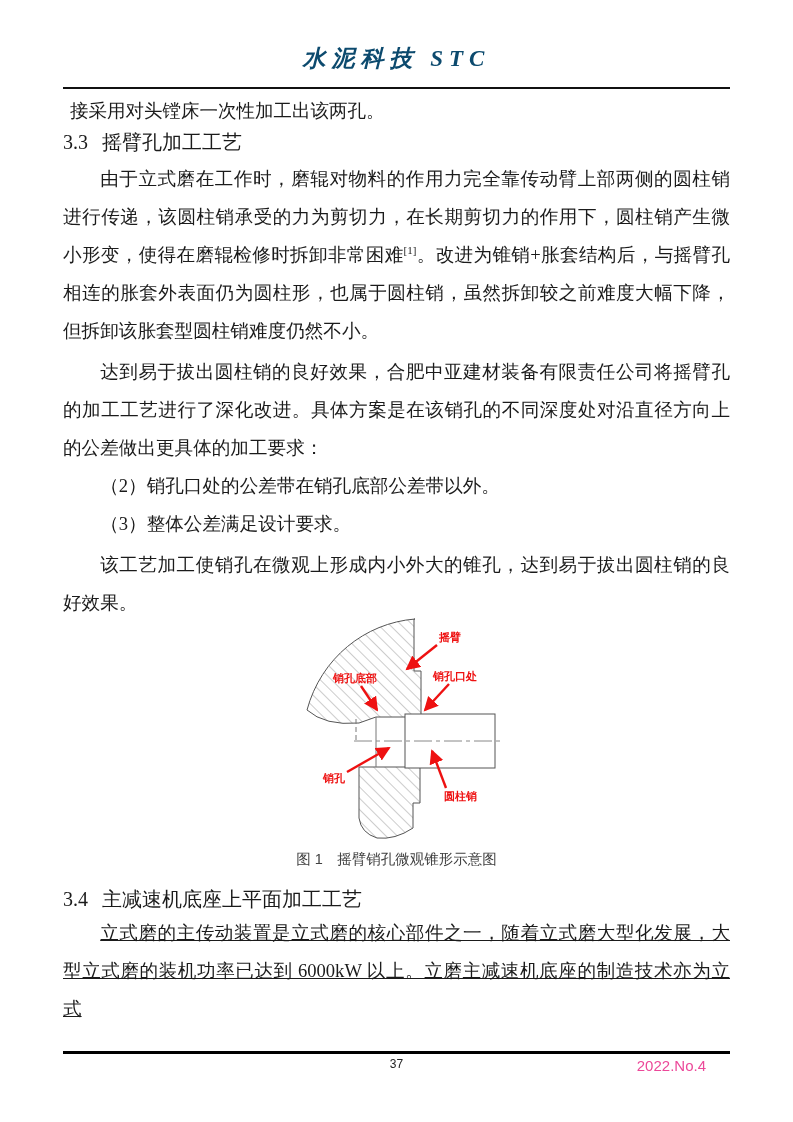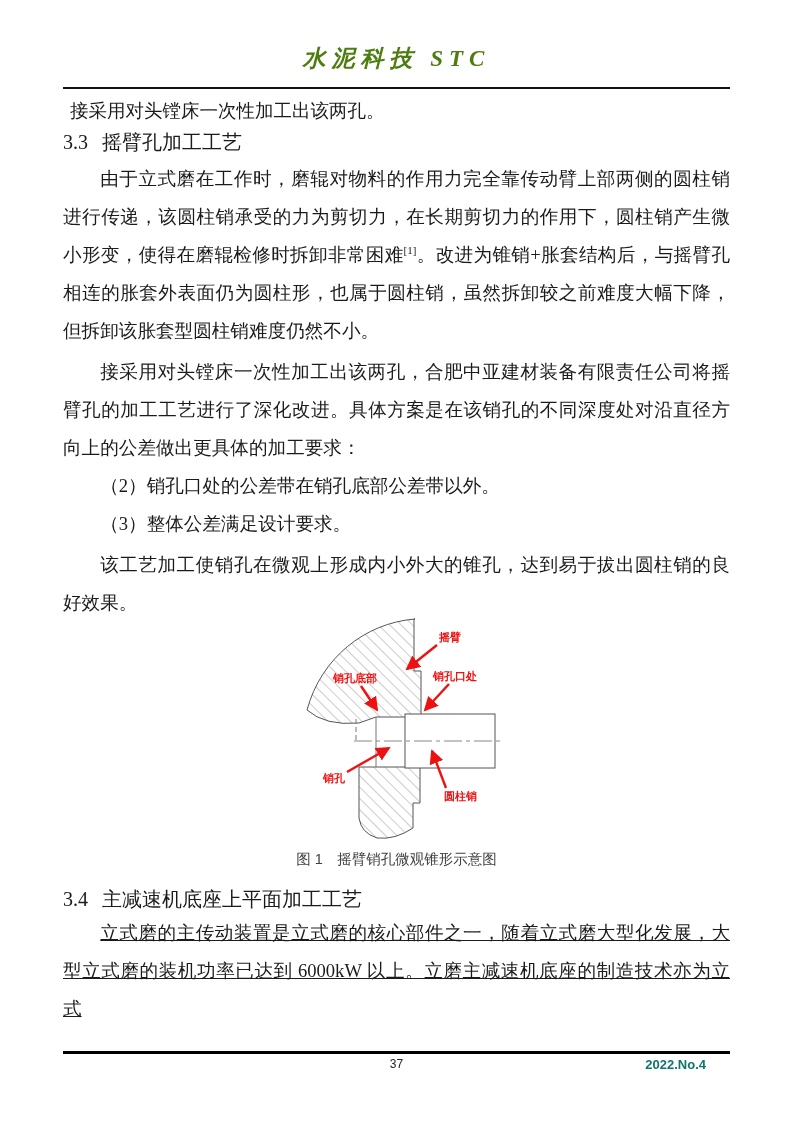--- a/index.html
+++ b/index.html
@@ -13,21 +13,21 @@
   }
   .content{position:absolute;left:63px;right:63px;top:0;}
   .journal-title{
     margin-top:43px;
     text-align:center;
     font-size:23px;
     line-height:32px;
     font-style:italic;
     font-weight:bold;
     letter-spacing:6px;
-    color:#4d7c0f;
+    color:#0c4a6e;
   }
   .header-rule{
     margin-top:12px;
     border:none;
     border-top:2.5px solid #111;
   }
   .intro-line{
     margin:3px 0 0 7px;
     font-size:18.5px;
     line-height:28px;
@@ -69,21 +69,21 @@
   .footer-rule{
     position:absolute;left:63px;right:63px;top:1051px;
     border:none;border-top:3.5px solid #000;margin:0;
   }
   .footer-page-num{
     position:absolute;top:1057px;left:50%;transform:translateX(-50%);
     font-size:12px;font-family:"Liberation Sans","DejaVu Sans",sans-serif;color:#222;
   }
   .footer-issue{
     position:absolute;top:1057px;right:87px;
-    font-size:13px;font-family:"Liberation Sans","DejaVu Sans",sans-serif;color:#0f766e;font-weight:bold;
+    font-size:15px;font-family:"Liberation Sans","DejaVu Sans",sans-serif;color:#ec4899;
   }
   
   .fig-outline{fill:url(#hatch);stroke:#555;stroke-width:1;}
   .fig-white{fill:#ffffff;stroke:#555;stroke-width:1;}
   .fig-centerline{stroke:#888;stroke-width:1;fill:none;}
   .fig-hidden{stroke:#777;stroke-width:1;fill:none;}
   .fig-arrow{stroke:#ee1111;stroke-width:2.4;fill:none;}
   .fig-label{
     fill:#ee1111;
     font-size:11px;
@@ -100,21 +100,21 @@
     <div class="journal-title">水泥科技 STC</div>
 
     <hr class="header-rule">
 
     <p class="intro-line">接采用对头镗床一次性加工出该两孔。</p>
 
     <h3 class="sec-heading"><span class="sec-num">3.3</span><span>摇臂孔加工工艺</span></h3>
 
     <p class="para"><span>由于立式磨在工作时，磨辊对物料的作用力完全靠传动臂上部两侧的圆柱销进行传递，该圆柱销承受的力为剪切力，在长期剪切力的作用下，圆柱销产生微小形变，使得在磨辊检修时拆卸非常困难</span><sup class="ref">[1]</sup><span>。改进为锥销+胀套结构后，与摇臂孔相连的胀套外表面仍为圆柱形，也属于圆柱销，虽然拆卸较之前难度大幅下降，但拆卸该胀套型圆柱销难度仍然不小。</span></p>
 
-    <p class="para">接采用对头镗床一次性加工出该两孔，合肥中亚建材装备有限责任公司将摇臂孔的加工工艺进行了深化改进。具体方案是在该销孔的不同深度处对沿直径方向上的公差做出更具体的加工要求：</p>
+    <p class="para">达到易于拔出圆柱销的良好效果，合肥中亚建材装备有限责任公司将摇臂孔的加工工艺进行了深化改进。具体方案是在该销孔的不同深度处对沿直径方向上的公差做出更具体的加工要求：</p>
 
     <p class="para list-item">（2）销孔口处的公差带在销孔底部公差带以外。</p>
     <p class="para list-item">（3）整体公差满足设计要求。</p>
 
     <p class="para">该工艺加工使销孔在微观上形成内小外大的锥孔，达到易于拔出圆柱销的良好效果。</p>
 
     <div class="figure-wrap">
       <svg width="210" height="232" viewBox="0 0 210 232">
         <defs>
           <pattern id="hatch" width="8" height="8" patternUnits="userSpaceOnUse" patternTransform="rotate(-45)">

